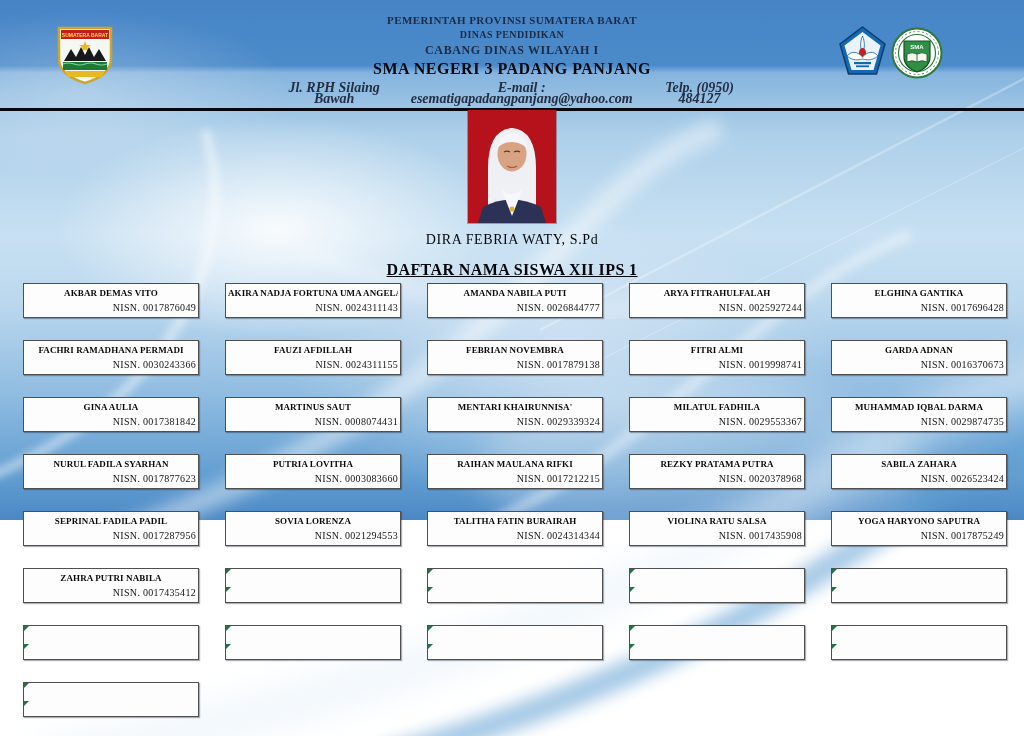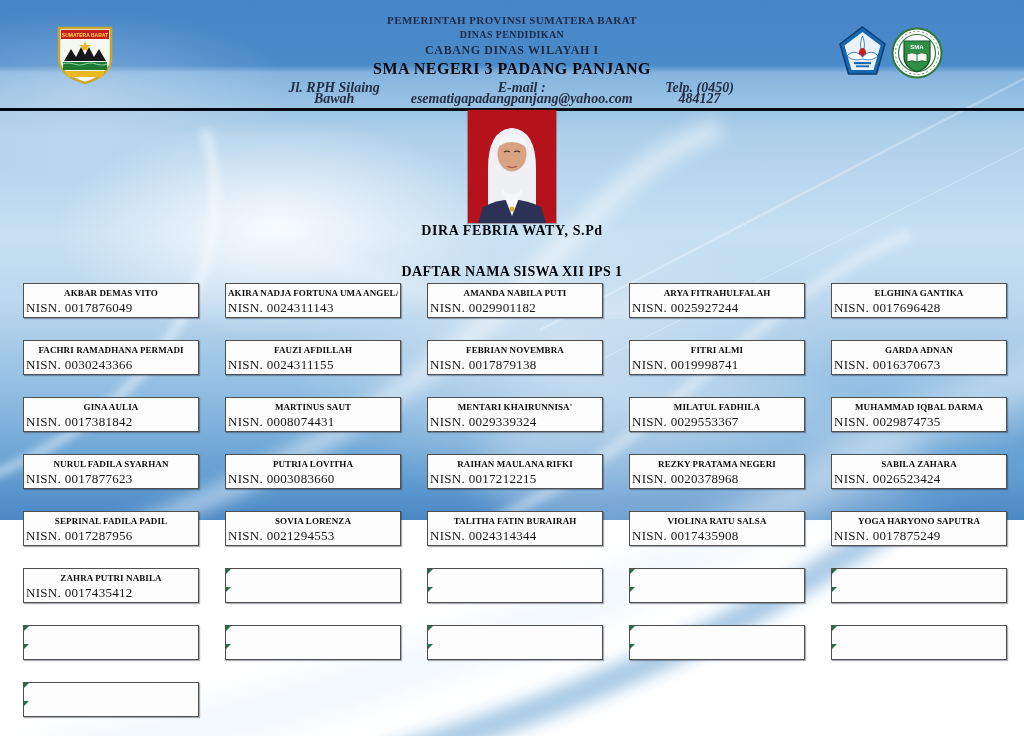--- a/index.html
+++ b/index.html
@@ -27,35 +27,35 @@
   .lh-rule{margin-top:4px;height:3px;background:#07070f;}
 
   .logo{position:absolute;}
   .logo-left{left:56px;top:25px;}
   .logo-tutwuri{left:839px;top:26px;}
   .logo-school{left:891px;top:27px;}
 
   
   .teacher{position:absolute;top:110px;left:0;right:0;text-align:center;}
   .photo{width:88px;height:113px;margin:0 auto;display:block;box-shadow:0 0 0 1px rgba(80,20,20,.35);}
-  .teacher-name{font-size:14px;font-weight:bold;color:#05070d;letter-spacing:.6px;}
-  .list-title{margin-top:25px;font-size:14px;font-weight:bold;color:#05070d;
-              letter-spacing:.4px;}
+  .teacher-name{margin-top:9px;font-size:14px;font-weight:normal;color:#05070d;letter-spacing:.6px;}
+  .list-title{margin-top:13px;font-size:16px;font-weight:bold;color:#05070d;
+              text-decoration:underline;letter-spacing:.4px;}
 
   
   .grid{position:absolute;top:283px;left:23px;width:984px;
         display:grid;grid-template-columns:repeat(5,176px);column-gap:26px;
         grid-auto-rows:35px;row-gap:22px;}
   .flow{display:contents;}
   .card{background:#fdfdfd;border:1px solid #4f4f4f;box-shadow:1px 1px 1px rgba(20,30,50,.35);
         box-sizing:border-box;display:flex;flex-direction:column;justify-content:space-between;
         padding:5px 2px 5px;position:relative;}
   .card-name{font-size:9px;font-weight:bold;line-height:9px;text-align:center;color:#090909;
              letter-spacing:.1px;white-space:nowrap;overflow:hidden;}
-  .card-nisn{font-size:13px;line-height:9px;text-align:left;color:#141414;letter-spacing:.3px;}
+  .card-nisn{font-size:10px;line-height:9px;text-align:right;color:#141414;letter-spacing:.3px;}
   .cell-marker{position:absolute;left:0;width:0;height:0;
                border-top:5px solid #217346;border-right:5px solid transparent;}
   .cm-top{top:0;} .cm-mid{top:18px;}
 </style>
 </head>
 <body>
 
 <div class="poster">
 
   <svg class="bg" width="1024" height="736" viewBox="0 0 1024 736">
@@ -82,21 +82,21 @@
   </svg>
 
   <header class="letterhead">
     <div class="lh-line1">PEMERINTAH PROVINSI SUMATERA BARAT</div>
     <div class="lh-line2">DINAS PENDIDIKAN</div>
     <div class="lh-line3">CABANG DINAS WILAYAH I</div>
     <div class="lh-line4">SMA NEGERI 3 PADANG PANJANG</div>
     <div class="lh-address">
       <span>Jl. RPH  Silaing Bawah</span>
       <span>E-mail : esematigapadangpanjang@yahoo.com</span>
-      <span>Telp. (0450) 484127</span>
+      <span>Telp. (0950) 484127</span>
     </div>
     <div class="lh-rule"></div>
   </header>
 
   <div class="logo logo-left">
     <svg width="58" height="60" viewBox="0 0 58 60">
       <path d="M3,3 L55,3 L55,34 Q55,50 29,58 Q3,50 3,34 Z" fill="#f5f8f2" stroke="#caa62e" stroke-width="2.5"></path>
       <path d="M5,5 L53,5 L53,14 L5,14 Z" fill="#c41e1c"></path>
       <text x="29" y="11.5" font-size="5" font-weight="bold" fill="#ffd94d" text-anchor="middle" font-family="Liberation Sans,sans-serif">SUMATERA BARAT</text>
       <path d="M29,16 L30.6,20 L35,20 L31.5,22.6 L32.8,27 L29,24.4 L25.2,27 L26.5,22.6 L23,20 L27.4,20 Z" fill="#e8b923"></path>
@@ -157,21 +157,21 @@
           <div class="card-nisn"><span>NISN.</span> <span>0017876049</span></div>
         </div>
       
         <div class="card">
           <div class="card-name">AKIRA NADJA FORTUNA UMA ANGELA</div>
           <div class="card-nisn"><span>NISN.</span> <span>0024311143</span></div>
         </div>
       
         <div class="card">
           <div class="card-name">AMANDA NABILA PUTI</div>
-          <div class="card-nisn"><span>NISN.</span> <span>0029901182</span></div>
+          <div class="card-nisn"><span>NISN.</span> <span>0026844777</span></div>
         </div>
       
         <div class="card">
           <div class="card-name">ARYA FITRAHULFALAH</div>
           <div class="card-nisn"><span>NISN.</span> <span>0025927244</span></div>
         </div>
       
         <div class="card">
           <div class="card-name">ELGHINA GANTIKA</div>
           <div class="card-nisn"><span>NISN.</span> <span>0017696428</span></div>
@@ -236,21 +236,21 @@
           <div class="card-name">PUTRIA LOVITHA</div>
           <div class="card-nisn"><span>NISN.</span> <span>0003083660</span></div>
         </div>
       
         <div class="card">
           <div class="card-name">RAIHAN MAULANA RIFKI</div>
           <div class="card-nisn"><span>NISN.</span> <span>0017212215</span></div>
         </div>
       
         <div class="card">
-          <div class="card-name">REZKY PRATAMA NEGERI</div>
+          <div class="card-name">REZKY PRATAMA PUTRA</div>
           <div class="card-nisn"><span>NISN.</span> <span>0020378968</span></div>
         </div>
       
         <div class="card">
           <div class="card-name">SABILA ZAHARA</div>
           <div class="card-nisn"><span>NISN.</span> <span>0026523424</span></div>
         </div>
       
         <div class="card">
           <div class="card-name">SEPRINAL FADILA PADIL</div>

